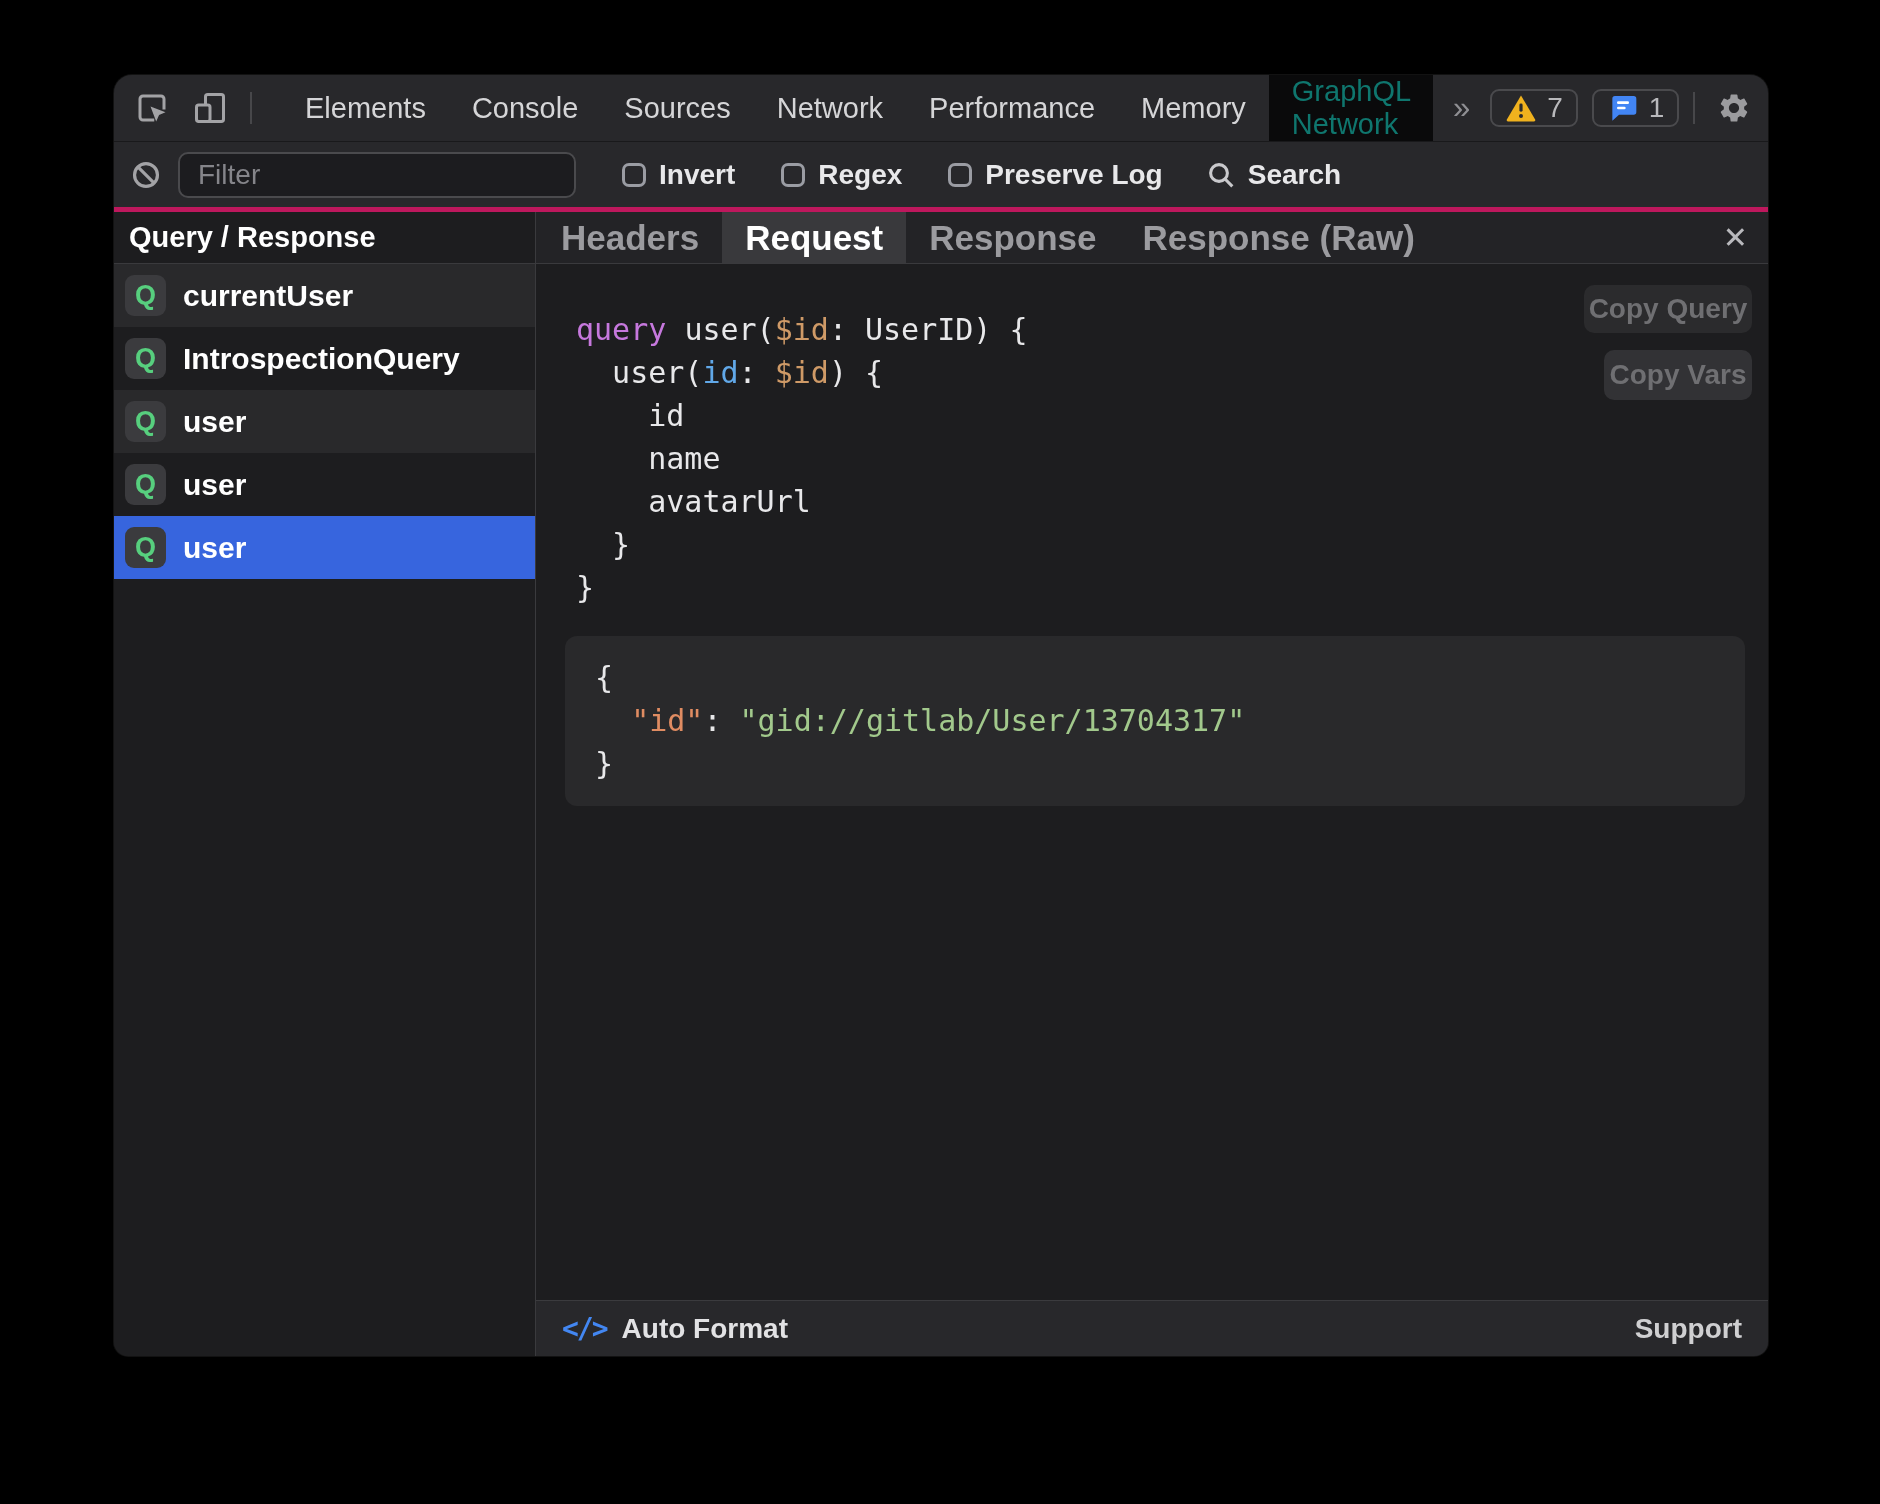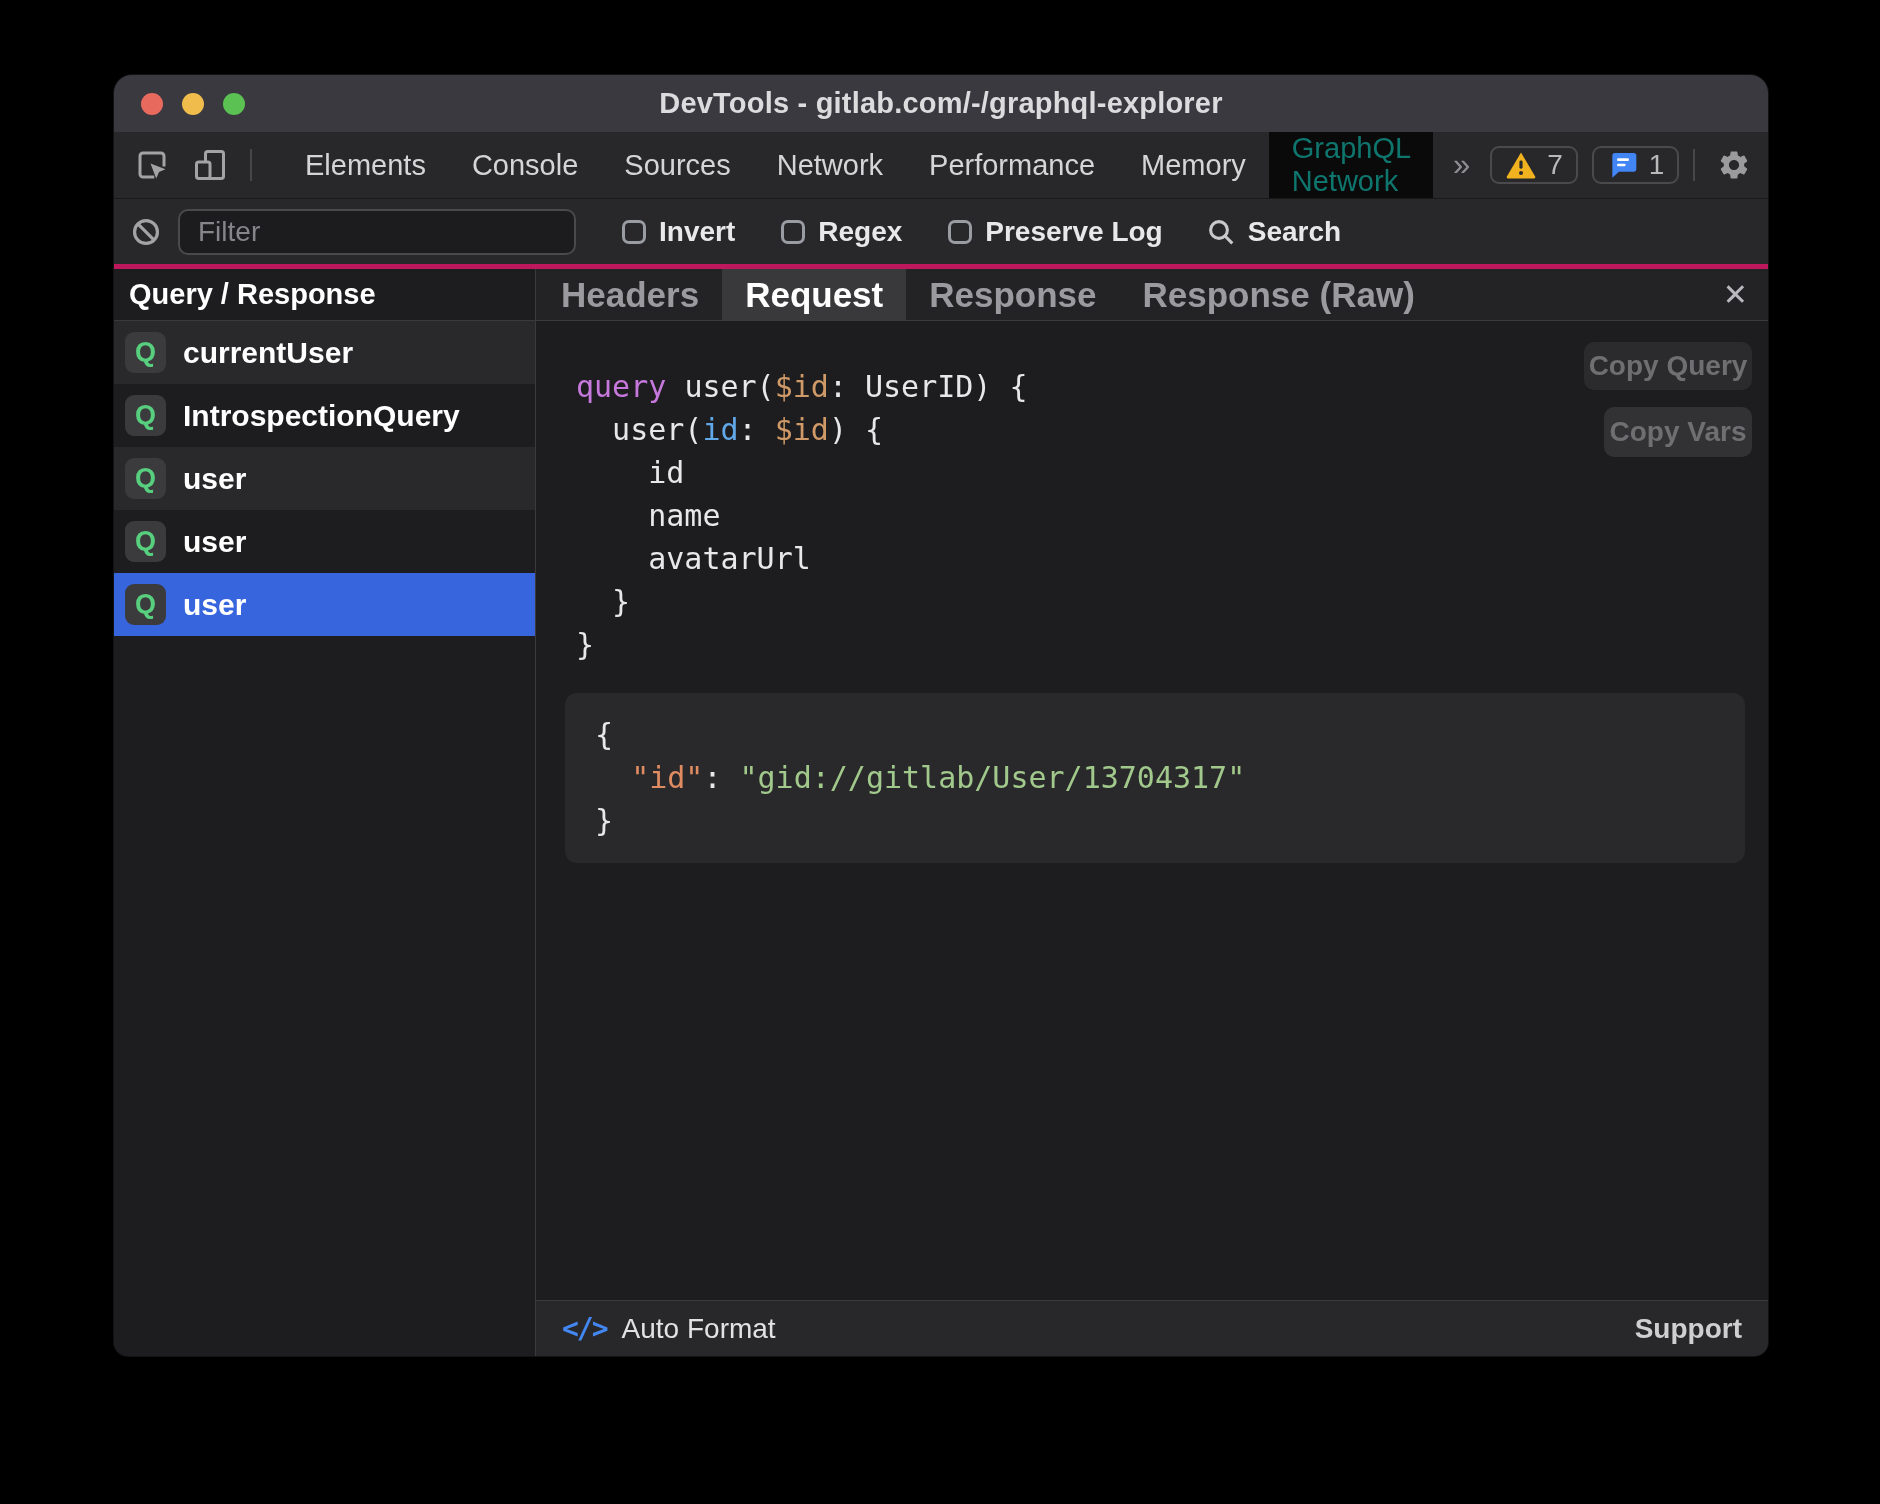--- a/index.html
+++ b/index.html
@@ -79,38 +79,30 @@
 
   .btn-copy { position:absolute; right:16px; display:flex; align-items:center; justify-content:center;
               border-radius:10px; color:#6f6f72; font-family:"Liberation Sans",sans-serif;
               font-size:28px; font-weight:700; cursor:default; }
   .btn-copy-query { top:21px; width:168px; height:48px; background:#2b2b2d; }
   .btn-copy-vars  { top:86px; width:148px; height:50px; background:#323235; }
 
   .bottom-bar { flex:0 0 56px; background:#28282b; border-top:1px solid #3b3b3e;
                 display:flex; align-items:center; padding:0 26px; font-family:"Liberation Sans",sans-serif; }
   .af-icon { color:#4387f2; font-size:28px; font-weight:800; font-family:"DejaVu Sans Mono",monospace; letter-spacing:-2px; }
-  .af-label { margin-left:15px; color:#e2e2e4; font-size:28px; font-weight:400; }
+  .af-label { margin-left:15px; color:#e2e2e4; font-size:28px; font-weight:700; }
   .support-label { margin-left:auto; color:#cfcfd1; font-size:28px; font-weight:700; }
 
   svg { display:block; }
 </style>
 </head>
 <body>
 
 <div class="window">
 
-  <div class="titlebar">
-    <div class="traffic">
-      <span class="light red"></span>
-      <span class="light yellow"></span>
-      <span class="light green"></span>
-    </div>
-    <div class="title-text">DevTools - gitlab.com/-/graphql-explorer</div>
-  </div>
 
   <div class="toolbar">
     <div class="tool-icons">
       <span class="tool-icon">
         <svg width="36" height="36" viewBox="0 0 24 24" fill="none" stroke="#a3a3a6" stroke-width="2">
           <path d="M13.5 20H6a2 2 0 0 1-2-2V6a2 2 0 0 1 2-2h12a2 2 0 0 1 2 2v7"></path>
           <path d="M11 11l10 3.8-4.3 1.9L14.8 21z" fill="#a3a3a6" stroke="none"></path>
         </svg>
       </span>
       <span class="tool-icon">

